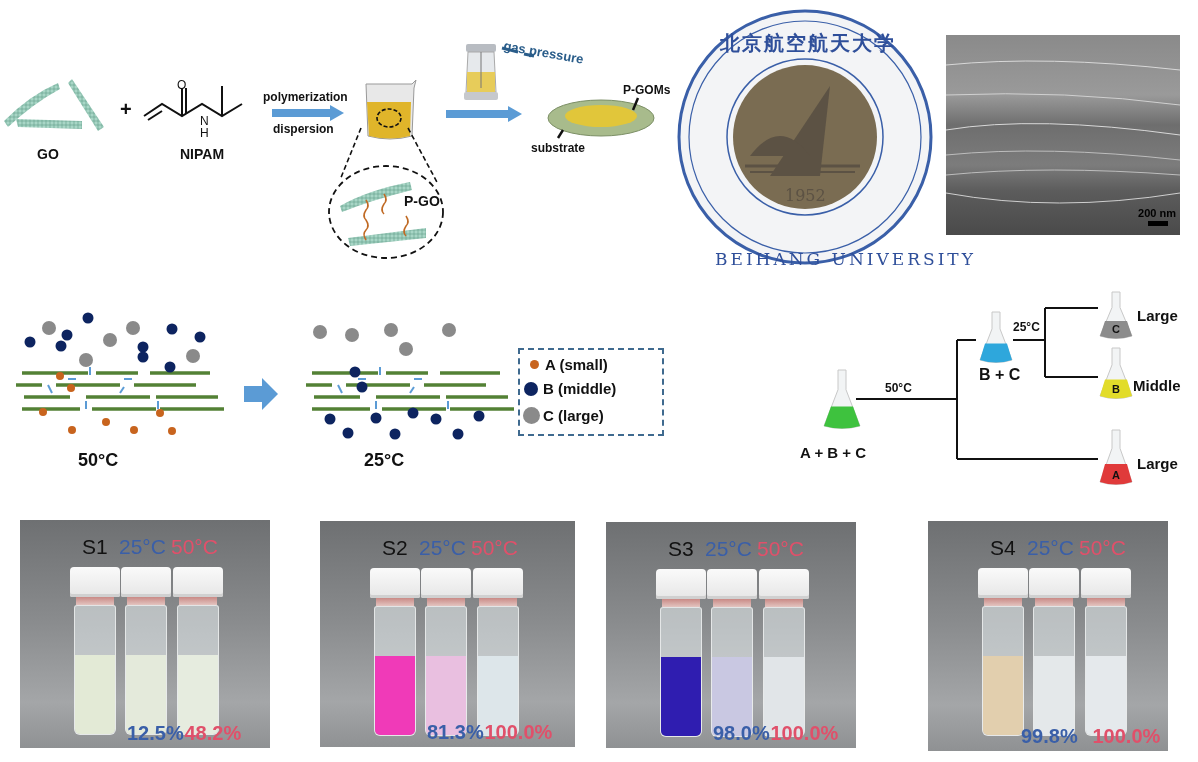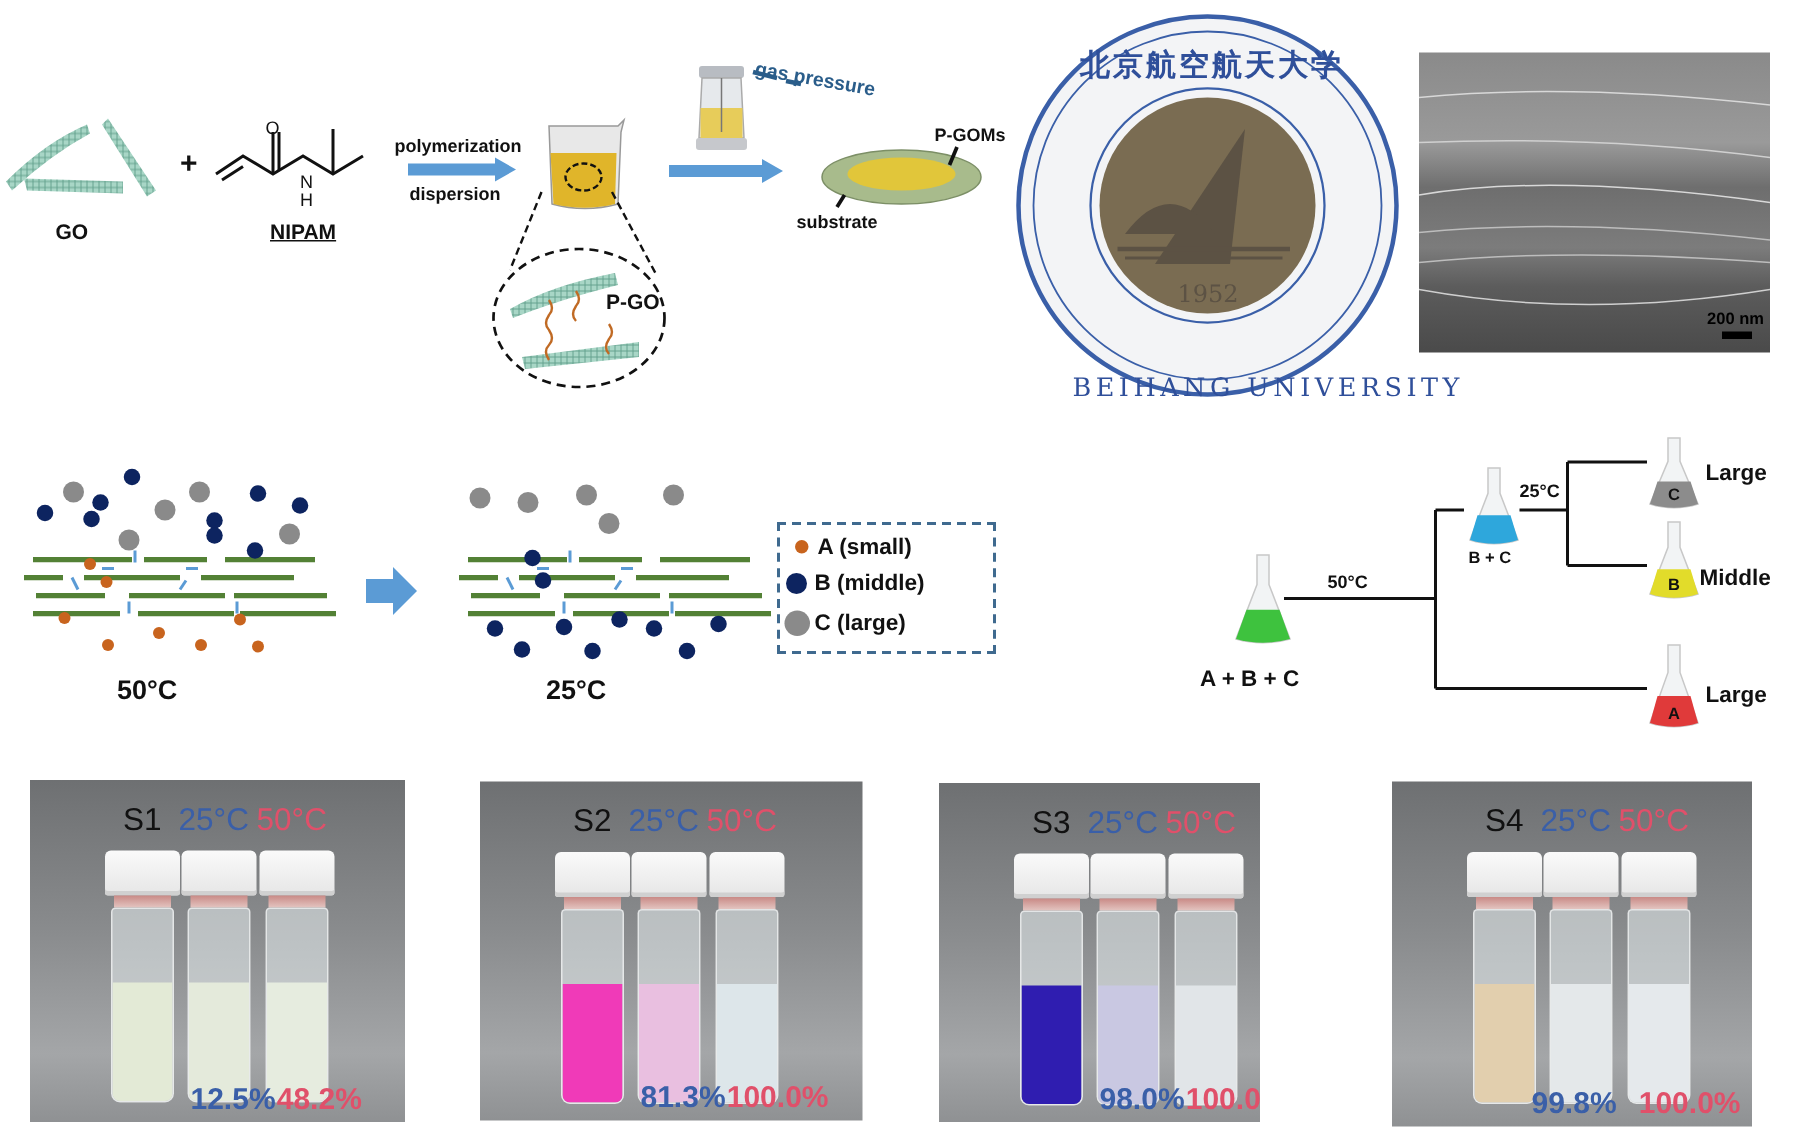--- a/index.html
+++ b/index.html
@@ -40,21 +40,21 @@
 <svg style="left:140px;top:80px;" width="110" height="60">
   <polyline points="4,36 22,24 42,36 62,24 82,36 102,24" fill="none" stroke="#111" stroke-width="2"></polyline>
   <line x1="8" y1="40" x2="22" y2="31" stroke="#111" stroke-width="2"></line>
   <line x1="42" y1="36" x2="42" y2="8" stroke="#111" stroke-width="2"></line>
   <line x1="46" y1="34" x2="46" y2="8" stroke="#111" stroke-width="2"></line>
   <line x1="82" y1="36" x2="82" y2="6" stroke="#111" stroke-width="2"></line>
 </svg>
 <div class="lbl" style="left:177px;top:78px;font-size:12px;font-weight:normal;">O</div>
 <div class="lbl" style="left:200px;top:114px;font-size:12px;font-weight:normal;">N</div>
 <div class="lbl" style="left:200px;top:126px;font-size:12px;font-weight:normal;">H</div>
-<div class="lbl" style="left:180px;top:146px;font-size:14px;text-decoration:underline;">NIPAM</div>
+<div class="lbl" style="left:180px;top:146px;font-size:14px;">NIPAM</div>
 
 <div class="lbl" style="left:263px;top:90px;font-size:12px;text-align:right;">polymerization</div>
 <svg style="left:272px;top:105px;" width="72" height="16">
   <polygon points="0,4 58,4 58,0 72,8 58,16 58,12 0,12" fill="#5b9bd5"></polygon>
 </svg>
 <div class="lbl" style="left:273px;top:122px;font-size:12px;">dispersion</div>
 
 <svg style="left:360px;top:80px;" width="60" height="64">
   <path d="M6 4 L52 4 L56 0 L54 8 L52 56 Q30 62 8 56 L6 4 Z" fill="#e8e8e8" stroke="#999"></path>
   <path d="M7 22 L51 22 L50 56 Q30 61 9 56 Z" fill="#e0b52a"></path>
@@ -237,21 +237,21 @@
 <svg id="flask-start" class="flask" style="left:822px;top:368px;" width="40" height="62">
     <path d="M16 2 L24 2 L24 21.7 L38 58 Q20 63 2 58 L16 21.7 Z" fill="#f2f4f5" stroke="#c8c8c8"></path>
     <path d="M9 38.44 L31 38.44 L38 58 Q20 63 2 58 Z" fill="#3ec23e"></path>
   </svg>
 <div class="lbl" style="left:800px;top:444px;font-size:15px;">A + B + C</div>
 <div class="lbl" style="left:885px;top:381px;font-size:12px;">50°C</div>
 <svg id="flask-mid" class="flask" style="left:978px;top:310px;" width="36" height="54">
     <path d="M14 2 L22 2 L22 18.9 L34 50 Q18 55 2 50 L14 18.9 Z" fill="#f2f4f5" stroke="#c8c8c8"></path>
     <path d="M7 33.48 L29 33.48 L34 50 Q18 55 2 50 Z" fill="#2ea7dc"></path>
   </svg>
-<div class="lbl" style="left:979px;top:366px;font-size:11px;">B + C</div>
+<div class="lbl" style="left:979px;top:366px;font-size:16px;">B + C</div>
 <div class="lbl" style="left:1013px;top:320px;font-size:12px;">25°C</div>
 <svg id="flask-o0" class="flask" style="left:1098px;top:290px;" width="36" height="50">
     <path d="M14 2 L22 2 L22 17.5 L34 46 Q18 51 2 46 L14 17.5 Z" fill="#f2f4f5" stroke="#c8c8c8"></path>
     <path d="M7 31 L29 31 L34 46 Q18 51 2 46 Z" fill="#8c8c8c"></path>
     <text x="18" y="43" text-anchor="middle" font-size="11" font-weight="bold" font-family="Liberation Sans, sans-serif" fill="#111">C</text>
   </svg>
 <svg id="flask-o1" class="flask" style="left:1098px;top:346px;" width="36" height="54">
     <path d="M14 2 L22 2 L22 18.9 L34 50 Q18 55 2 50 L14 18.9 Z" fill="#f2f4f5" stroke="#c8c8c8"></path>
     <path d="M7 33.48 L29 33.48 L34 50 Q18 55 2 50 Z" fill="#e2dc2a"></path>
     <text x="18" y="47" text-anchor="middle" font-size="11" font-weight="bold" font-family="Liberation Sans, sans-serif" fill="#111">B</text>
@@ -315,21 +315,21 @@
       <div class="vial" style="left: 155px; top: 47px;">
         <div class="cap"></div>
         <div class="neck"></div>
         <div class="glass">
           <div class="liquid" style="height:62%;background:#dde6ea;"></div>
         </div>
       </div>
       <div class="pct blue" style="left: 107px; top: 200px;">81.3%</div>
       <div class="pct red" style="left: 164.5px; top: 200px;">100.0%</div>
     </div>
-    <div class="photo" style="left: 626px; top: 522px; width: 214px; height: 226px; text-align: right;">
+    <div class="photo" style="left: 606px; top: 522px; width: 250px; height: 226px; text-align: right;">
       <div class="ph-title" style="left: 62px; top: 15px;">S3</div>
       <div class="ph-title blue" style="left: 99px; top: 15px;">25°C</div>
       <div class="ph-title red" style="left: 151px; top: 15px;">50°C</div>
       <div class="vial" style="left: 52px; top: 47px;">
         <div class="cap"></div>
         <div class="neck"></div>
         <div class="glass">
           <div class="liquid" style="height:62%;background:#2f1db0;"></div>
         </div>
       </div>

